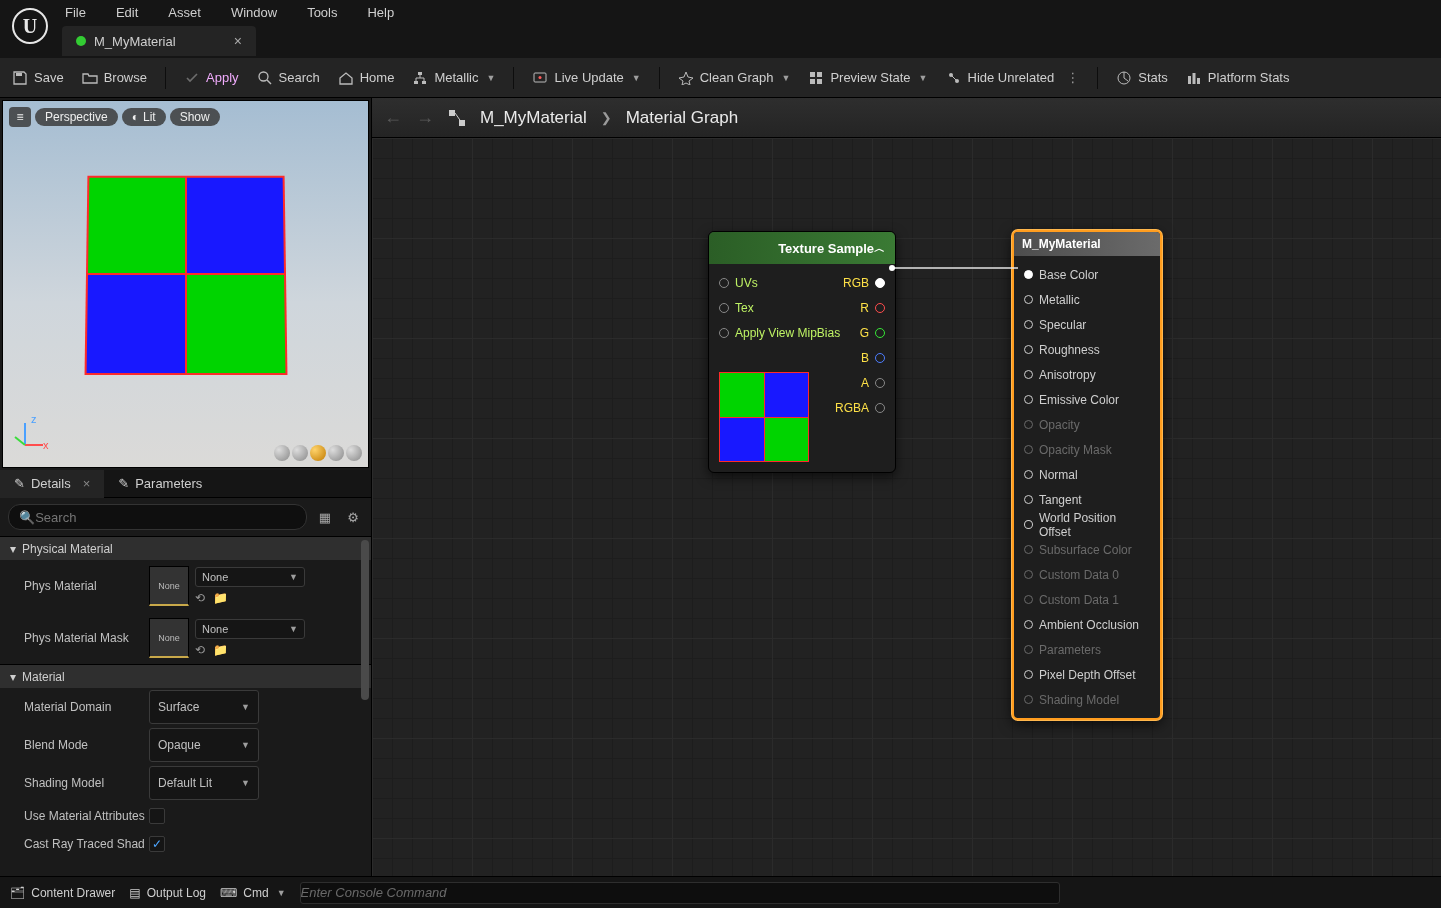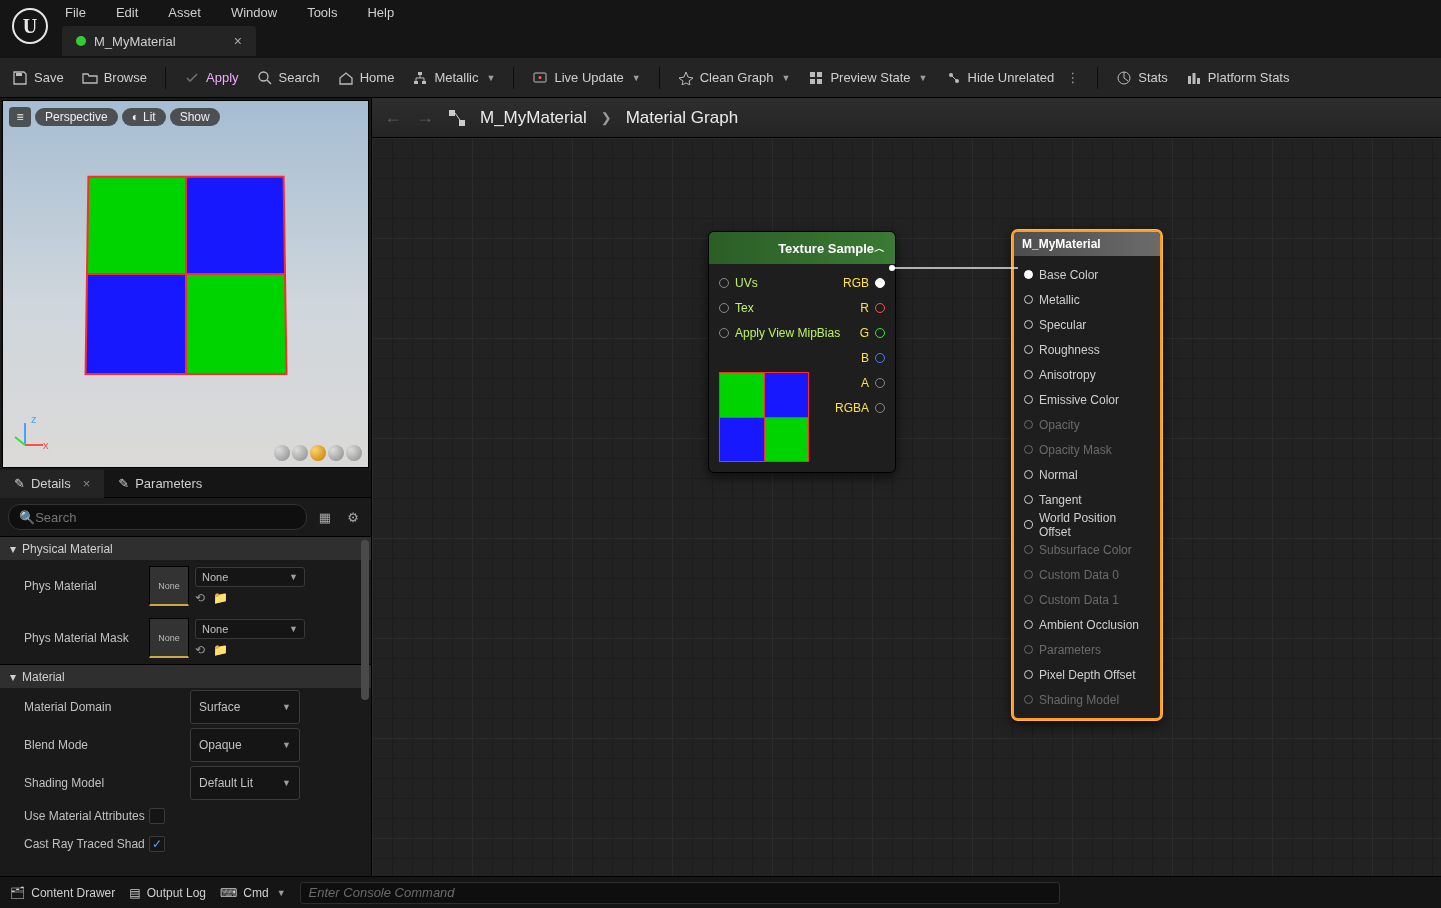--- a/index.html
+++ b/index.html
@@ -57,21 +57,21 @@
 .search-box input{ background:transparent; border:none; outline:none; color:#cfcfcf; flex:1; font-size:13px;}
 .sr-btn{ width:20px; height:20px; display:flex; align-items:center; justify-content:center; color:#a5a5a5;}
 .section-hdr{ background:#2f2f2f; height:24px; display:flex; align-items:center; padding:0 10px; gap:6px; font-size:12px; color:#cfcfcf; border-top:1px solid #000;}
 .prop-row{ display:flex; align-items:center; min-height:28px; padding:2px 10px 2px 24px; font-size:12px; color:#c0c0c0;}
 .prop-label{ width:125px;}
 .asset-slot{ display:flex; align-items:center; gap:6px;}
 .asset-thumb{ width:40px; height:40px; background:#333; border:1px solid #000; border-bottom:2px solid #c9a94a; display:flex; align-items:center; justify-content:center; font-size:9px; color:#bbb;}
 .asset-ctrl{ display:flex; flex-direction:column; gap:4px;}
 .asset-dd{ background:#151515; border:1px solid #3a3a3a; border-radius:3px; width:110px; height:20px; display:flex; align-items:center; justify-content:space-between; padding:0 6px; font-size:11px;}
 .asset-icons{ display:flex; gap:8px; color:#9a9a9a;}
-.select-dd{ background:#151515; border:1px solid #3a3a3a; border-radius:3px; width:110px; height:22px; display:flex; align-items:center; justify-content:space-between; padding:16px 8px; font-size:12px;margin-left:41px;}
+.select-dd{ background:#151515; border:1px solid #3a3a3a; border-radius:3px; width:110px; height:22px; display:flex; align-items:center; justify-content:space-between; padding:16px 8px; font-size:12px;}
 .chk{ width:16px; height:16px; background:#151515; border:1px solid #3a3a3a; border-radius:2px; display:flex; align-items:center; justify-content:center;}
 .chk.on::after{content:"✓"; color:#4da6ff; font-size:12px;}
 .details-scroll{ position:relative; flex:1; overflow:hidden;}
 .scroll-thumb{ position:absolute; right:2px; top:4px; width:8px; height:160px; background:#4a4a4a; border-radius:4px;}
 
 
 .graph-top{ height:40px; background:linear-gradient(#2e2e2e,#242424); display:flex; align-items:center; padding:0 12px; gap:14px; border-bottom:1px solid #000;}
 .nav-arrow{ color:#b7b7b7; font-size:18px;}
 .nav-arrow.dim{color:#5a5a5a;}
 .bc-icon{ width:18px; height:18px; display:inline-flex; align-items:center; justify-content:center;}
@@ -102,21 +102,21 @@
 .matpin-row{ display:flex; align-items:center; gap:6px; height:25px; padding:0 10px; font-size:12px;}
 .matpin-row.dim{ color:#6a6a6a;}
 .matpin-dot{ width:9px; height:9px; border-radius:50%; border:1.5px solid currentColor;}
 .matpin-dot.filled{ background:#fff; border-color:#fff;}
 
 .wire{ position:absolute; pointer-events:none;}
 
 
 .bottom-bar{ position:absolute; left:0; right:0; bottom:0; height:32px; background:#151515; border-top:1px solid #000; display:flex; align-items:center; padding:0 10px; gap:14px;}
 .bb-btn{ display:flex; align-items:center; gap:6px; font-size:12px; color:#cfcfcf; cursor:pointer;}
-.cmd-box{ background:#0e0e0e; border:1px solid #2e2e2e; border-radius:3px; height:22px; flex:0 0 760px; display:flex; align-items:center; padding:0 8px; color:#6a6a6a; font-style:italic;}
+.cmd-box{ background:#0e0e0e; border:1px solid #2e2e2e; border-radius:3px; height:22px; flex:0 0 760px; display:flex; align-items:center; padding:0 0; color:#6a6a6a; font-style:italic;}
 
 svg{display:block;}
 </style>
 </head>
 <body>
 
 <div class="logo">
   <div class="logo-circle">U</div>
 </div>
 

